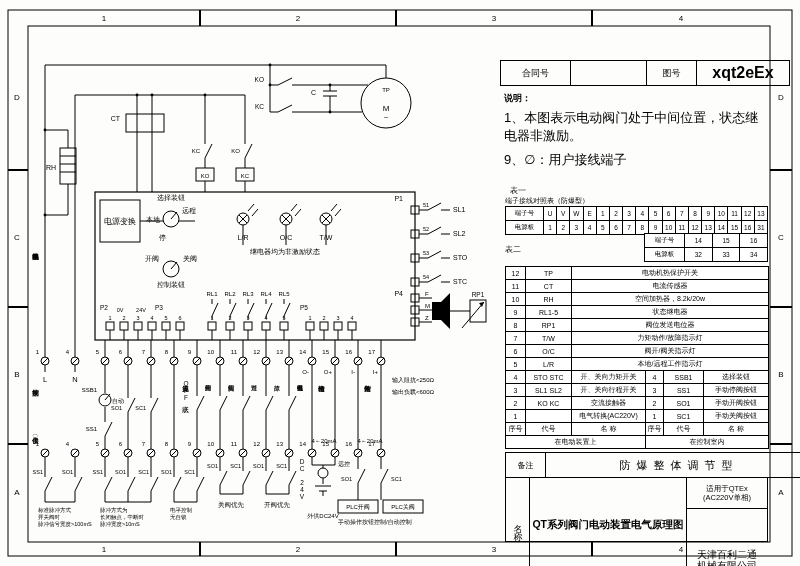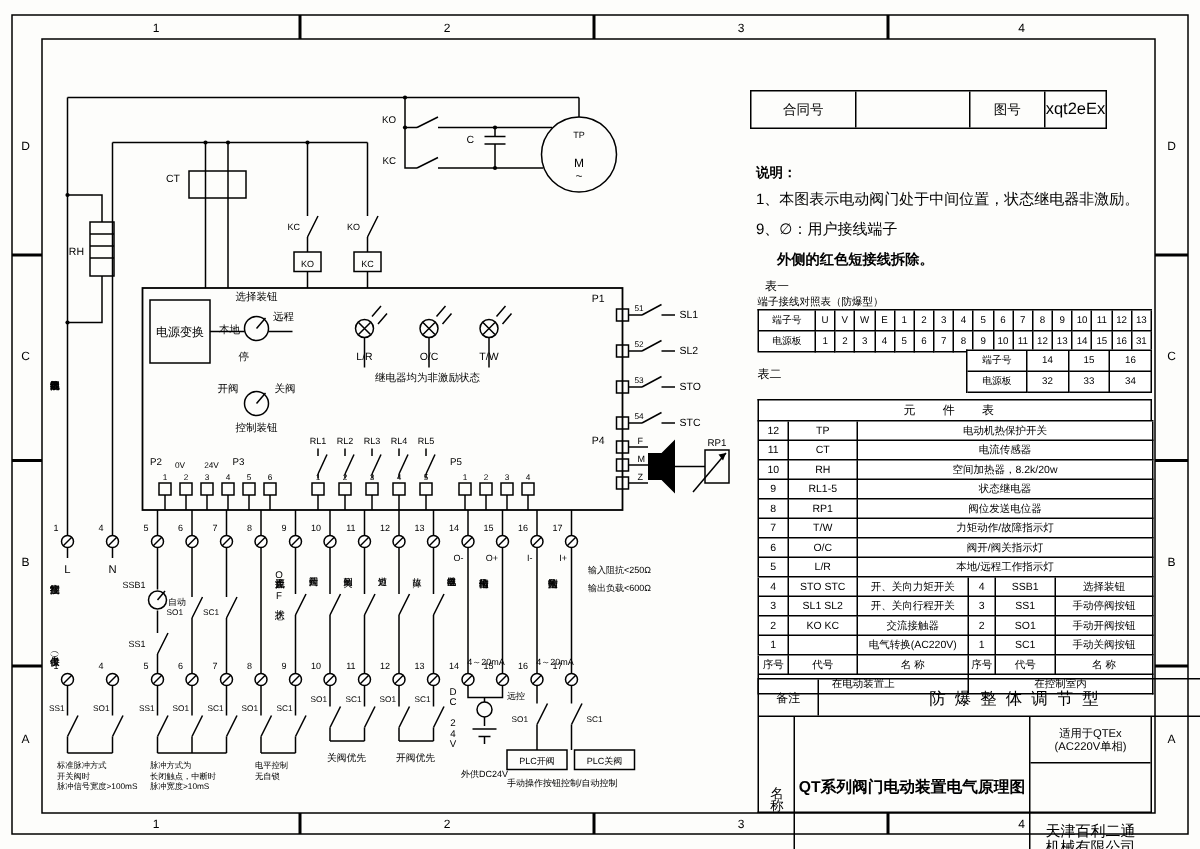--- a/index.html
+++ b/index.html
@@ -5,24 +5,24 @@
   html,body{margin:0;padding:0;background:#888;}
   .sheet{position:relative;width:800px;height:566px;background:#fdfdfb;
     font-family:"Liberation Sans","DejaVu Sans",sans-serif;color:#000;overflow:hidden;}
   .abs{position:absolute;box-sizing:border-box;}
   svg{position:absolute;left:0;top:0;}
   svg text{fill:#000;font-family:"Liberation Sans","DejaVu Sans",sans-serif;}
   .vtext{writing-mode:vertical-rl;text-orientation:upright;}
   
   .contract{display:grid;grid-template-columns:70px 76px 50px 1fr;border:1px solid #000;height:26px;font-size:9px;}
   .contract>div{border-right:1px solid #000;display:flex;align-items:center;justify-content:center;}
-  .contract>div:last-child{border-right:none;font-weight:normal;font-size:11px;}
+  .contract>div:last-child{border-right:none;font-weight:bold;font-size:16px;}
   
   .n-title{font-size:9px;font-weight:bold;margin-bottom:4px;}
-  .n-item{font-size:10px;margin-bottom:6px;}
+  .n-item{font-size:13px;margin-bottom:6px;}
   .n-big{font-size:9.5px;font-weight:bold;line-height:15px;}
   .tag{font-size:8px;}
   .t1title{font-size:7px;}
   
   .grid{display:grid;border-top:1px solid #000;border-left:1px solid #000;background:#fff;}
   .grid .c{border-right:1px solid #000;border-bottom:1px solid #000;display:flex;align-items:center;justify-content:center;overflow:hidden;white-space:nowrap;}
   .t1{grid-template-columns:38px repeat(17,1fr);font-size:6.5px;width:263px;}
   .t1 .c{height:13px;}
   .t1x{grid-template-columns:40px repeat(3,1fr);font-size:6.5px;width:124px;}
   .t1x .c{height:13px;}
@@ -453,32 +453,31 @@
       <text x="170" y="519" font-size="5.5" text-anchor="start">无自锁</text>
       <text x="36" y="248" font-size="6.5" text-anchor="start" class="vtext">电动装置内部接线</text>
       <text x="36" y="384" font-size="6.5" text-anchor="start" class="vtext">控制室接线</text>
       <text x="36" y="432" font-size="6.5" text-anchor="start" class="vtext">（仅供参考）</text>
       <text x="186" y="380" font-size="6.5" text-anchor="start" class="vtext">无源接点OFF状态</text>
       <text x="322" y="380" font-size="6.5" text-anchor="start" class="vtext">输出阀位信号</text>
       <text x="368" y="380" font-size="6.5" text-anchor="start" class="vtext">输入控制信号</text>
       <text x="302" y="458" font-size="6.5" text-anchor="start" class="vtext">DC 24V</text>
     </svg>
 
-  <div class="abs contract" style="left:500px;top:60px;width:238px;">
+  <div class="abs contract" style="left:500px;top:60px;width:290px;">
     <div>合同号</div>
     <div></div>
     <div>图号</div>
     <div>xqt2eEx</div>
   </div>
 
-  <div class="abs" style="left:504px;top:109px;width:266px;">
+  <div class="abs" style="left:504px;top:92px;width:266px;">
     <div class="n-title">说明：</div>
     <div class="n-item">1、本图表示电动阀门处于中间位置，状态继电器非激励。</div>
     <div class="n-item">9、∅：用户接线端子</div>
-    <div class="n-big" style="padding-left:14px;">外侧的红色短接线拆除。</div>
   </div>
 
   <div class="abs tag" style="left:510px;top:185px;">表一</div>
   <div class="abs t1title" style="left:505px;top:196px;">端子接线对照表（防爆型）</div>
   <div class="abs grid t1" id="t1" style="left:505px;top:206px;">
       <div class="c">端子号</div>
       <div class="c">U</div>
       <div class="c">V</div>
       <div class="c">W</div>
       <div class="c">E</div>
@@ -520,21 +519,20 @@
       <div class="c">15</div>
       <div class="c">16</div>
       <div class="c">电源板</div>
       <div class="c">32</div>
       <div class="c">33</div>
       <div class="c">34</div>
     </div>
 
   <div class="abs tag" style="left:505px;top:244px;">表二</div>
   <div class="abs" style="left:505px;top:266px;width:263px;">
-    <div class="t2head">元 件 表</div>
     <div class="grid t2full" id="t2full">
         <div class="c">12</div>
         <div class="c">TP</div>
         <div class="c">电动机热保护开关</div>
         <div class="c">11</div>
         <div class="c">CT</div>
         <div class="c">电流传感器</div>
         <div class="c">10</div>
         <div class="c">RH</div>
         <div class="c">空间加热器，8.2k/20w</div>

